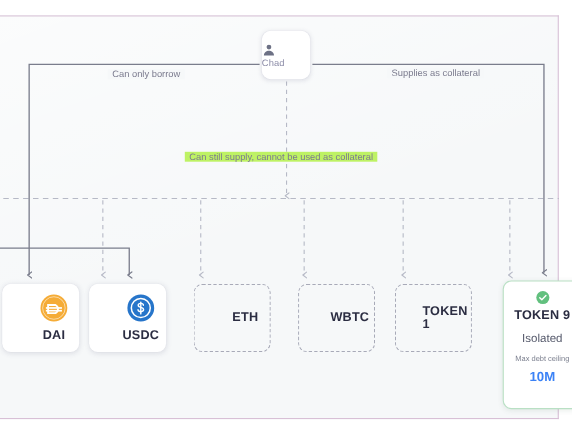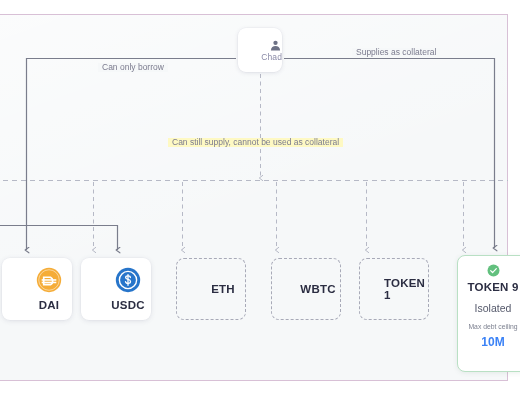--- a/index.html
+++ b/index.html
@@ -56,21 +56,21 @@
     position: absolute;
     left: 238px;
     top: 28px;
     width: 44px;
     height: 44px;
     background: #ffffff;
     border-radius: 8px;
     box-shadow: 0 1px 4px rgba(70,70,110,0.13), 0 0 0 0.5px rgba(160,160,190,0.10);
     display: flex;
     flex-direction: column;
-    align-items: flex-end;
+    align-items: flex-start;
     justify-content: center;
     gap: 1px;
     z-index: 5;
   }
   #chad-node .person {
     width: 13px; height: 13px;
     display: block;
   }
   #chad-node .chad-label {
     font-size: 8.5px;
@@ -85,22 +85,22 @@
     font-size: 8.5px;
     color: #7b7b8e;
     background: #f6f8f9;
     padding: 0 4px;
     white-space: nowrap;
     line-height: 1;
     z-index: 4;
     margin-top: 16px;
   }
   #label-borrow   { left: 98px;  top: 47px; }
-  #label-collat   { left: 352px; top: 32px; }
-  #label-supply   { left: 168px; top: 122px; background: #fef9c3; }
+  #label-collat   { left: 352px; top: 46px; }
+  #label-supply   { left: 168px; top: 122px; background: #bef264; }
 
   
   .card {
     position: absolute;
     top: 258px;
     width: 70px;
     height: 62px;
     border-radius: 8px;
     display: flex;
     flex-direction: column;

